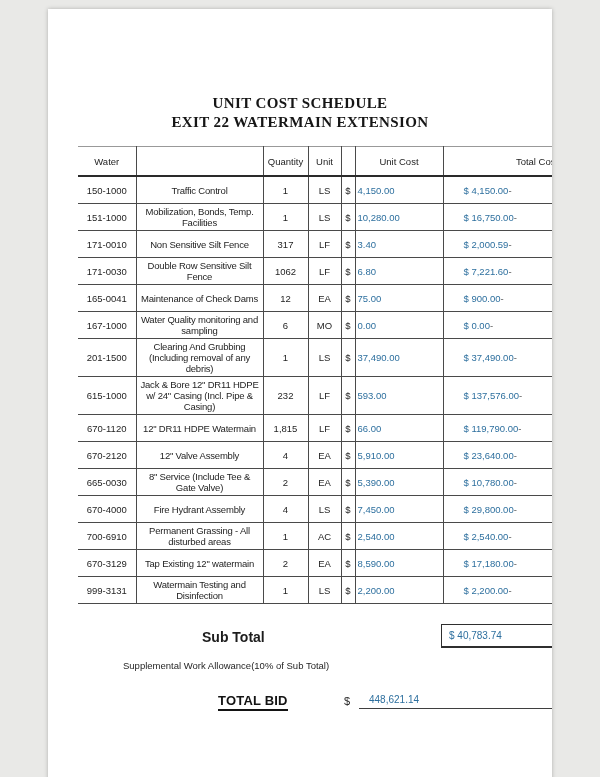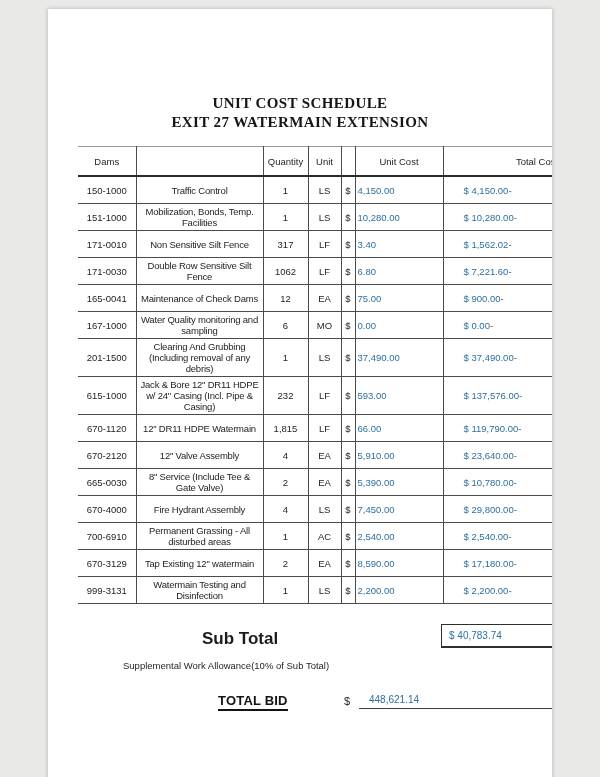--- a/index.html
+++ b/index.html
@@ -42,21 +42,21 @@
   .c-unit  { text-align:center; }
   .c-cur   { text-align:center; padding:2px 0; }
   .c-ucost { text-align:left; padding-left:5px; color:#2d6f9e; }
   .c-tcost { padding:0 0 0 0; }
   .c-tcost .tc-wrap { display:flex; justify-content:flex-start; align-items:center; padding:0 34px 0 18px; }
   .c-tcost .tval { color:#2d6f9e; }
   .c-tcost .tdash { color:#555; }
   
   .subtotal-label {
     position:absolute; left:154px; top:620px;
-    font-weight:bold; font-size:17px; color:#1c1c1c;
+    font-weight:bold; font-size:14px; color:#1c1c1c;
   }
   .summary-boxes {
     position:absolute; left:393px; top:615px; width:190px;
     border:1.5px solid #2f2f2f;
   }
   .summary-box {
     height:27px; display:flex; align-items:center;
     padding-left:7px; font-size:10px; color:#2d6f9e;
   }
   .summary-box:first-child { border-bottom:1.5px solid #2f2f2f; }
@@ -80,36 +80,36 @@
     font-size:10px; color:#2d6f9e; padding:2px 0 3px 10px;
   }
 </style>
 </head>
 <body>
 
 <div class="page">
 
   <div class="title-block">
     <div>UNIT COST SCHEDULE</div>
-    <div>EXIT 27 WATERMAIN EXTENSION</div>
+    <div>EXIT 22 WATERMAIN EXTENSION</div>
   </div>
 
   <table class="cost-table">
     <colgroup>
       <col style="width:58px">
         <col style="width:127px">
         <col style="width:45px">
       <col style="width:33px">
         <col style="width:14px">
         <col style="width:88px">
         <col style="width:188px">
     </colgroup>
     <thead>
       <tr>
-        <th>Dams</th>
+        <th>Water</th>
         <th></th>
         <th>Quantity</th>
         <th>Unit</th>
         <th></th>
         <th>Unit Cost</th>
         <th>Total Cost</th>
       </tr>
     </thead>
     <tbody id="rows-body">
     <tr>
@@ -129,39 +129,39 @@
 
     <tr>
       <td class="c-item">151-1000</td>
       <td class="c-desc">Mobilization, Bonds, Temp. Facilities</td>
       <td class="c-qty">1</td>
       <td class="c-unit">LS</td>
       <td class="c-cur">$</td>
       <td class="c-ucost">10,280.00</td>
       <td class="c-tcost">
         <span class="tc-wrap">
-          <span class="tval">$ 10,280.00</span>
+          <span class="tval">$ 16,750.00</span>
           <span class="tdash">-</span>
         </span>
       </td>
     </tr>
 
 
 
 
     <tr>
       <td class="c-item">171-0010</td>
       <td class="c-desc">Non Sensitive Silt Fence</td>
       <td class="c-qty">317</td>
       <td class="c-unit">LF</td>
       <td class="c-cur">$</td>
       <td class="c-ucost">3.40</td>
       <td class="c-tcost">
         <span class="tc-wrap">
-          <span class="tval">$ 1,562.02</span>
+          <span class="tval">$ 2,000.59</span>
           <span class="tdash">-</span>
         </span>
       </td>
     </tr>
 
     <tr>
       <td class="c-item">171-0030</td>
       <td class="c-desc">Double Row Sensitive Silt Fence</td>
       <td class="c-qty">1062</td>
       <td class="c-unit">LF</td>

